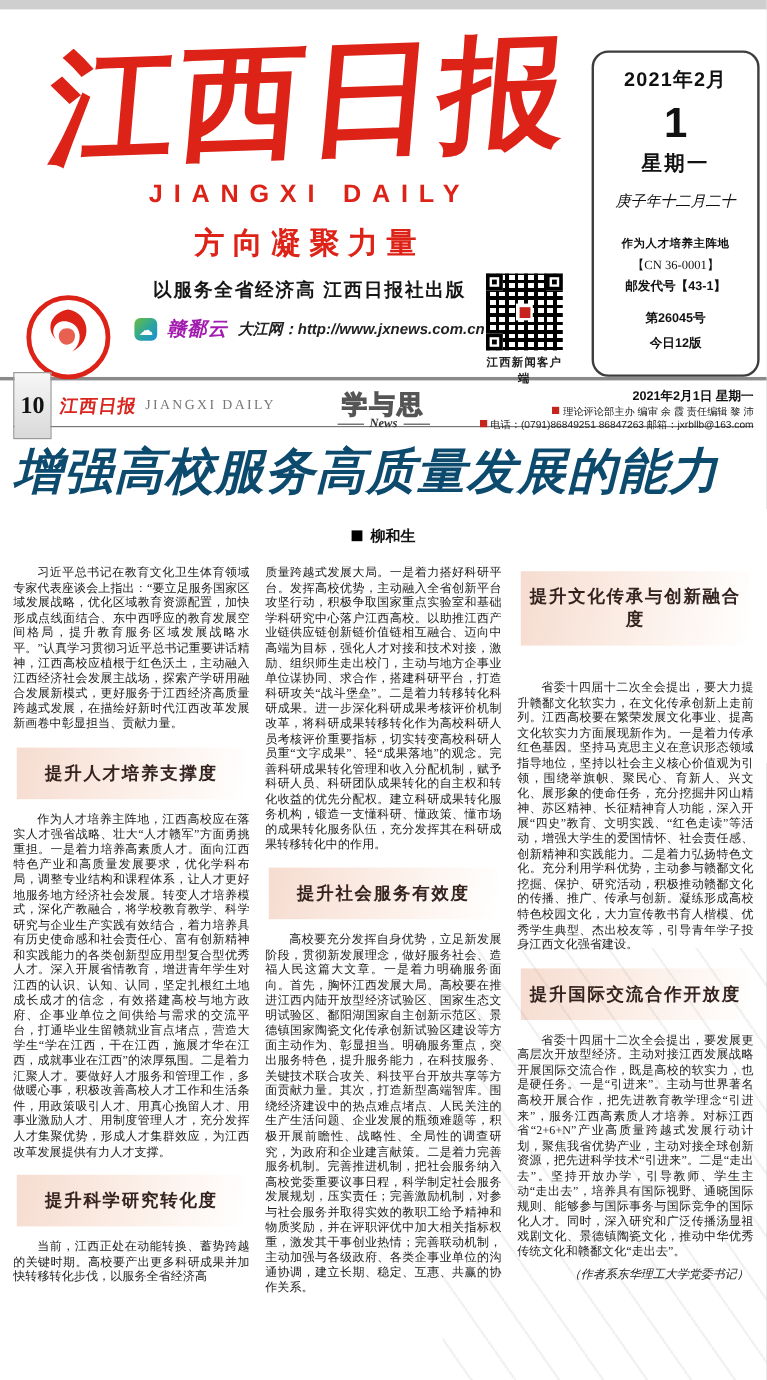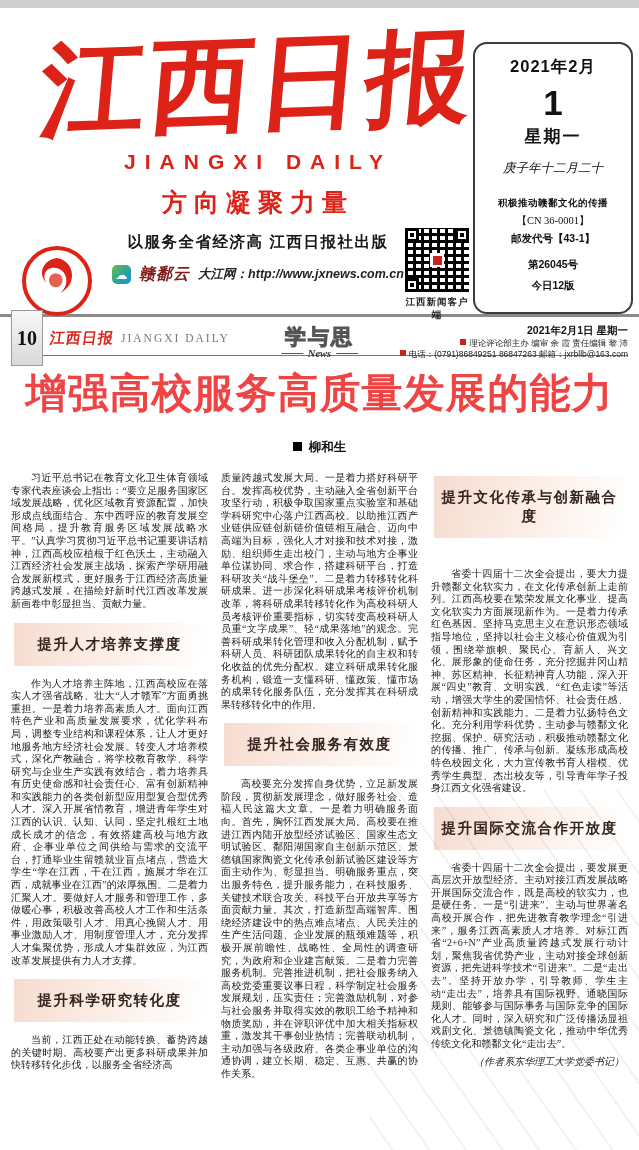--- a/index.html
+++ b/index.html
@@ -12,35 +12,35 @@
   .mast-title{font-family:"DejaVu Serif","Liberation Serif",serif;font-weight:bold;
               font-size:104px;line-height:1.25;color:#dd2318;letter-spacing:4px;
               transform:skewX(-7deg) rotate(-2deg);white-space:nowrap;}
   .mast-title-en{margin-top:2px;font-size:21px;font-weight:bold;color:#dd2318;letter-spacing:9px;}
   .mast-slogan{margin-top:12px;font-size:25px;font-weight:bold;color:#dd2318;letter-spacing:7px;}
   .mast-publisher{margin-top:13px;font-size:15.5px;font-weight:bold;color:#161616;letter-spacing:1.5px;}
   .mast-webrow{margin-top:11px;display:flex;justify-content:center;align-items:center;gap:8px;}
   .cloud-icon{display:inline-flex;align-items:center;justify-content:center;width:19px;height:19px;
               border-radius:5px;background:linear-gradient(135deg,#6cbf3d 0%,#2aa4a0 55%,#1b8fd8 100%);
               color:#fff;font-size:12px;line-height:1;}
-  .cloud-brand{font-size:16px;font-weight:bold;font-style:italic;color:#7f1d1d;letter-spacing:1px;}
+  .cloud-brand{font-size:16px;font-weight:bold;font-style:italic;color:#a21caf;letter-spacing:1px;}
   .website{font-size:12.5px;font-weight:bold;font-style:italic;color:#222;text-decoration:none;}
   .emblem{position:absolute;left:20px;top:236px;width:74px;height:74px;}
   .qr-wrap{position:absolute;left:401px;top:220px;width:72px;text-align:center;}
   .qr{position:relative;width:64px;height:64px;margin:0 auto;background:#fff;
       background-image:repeating-linear-gradient(0deg,#000 0 3px,transparent 3px 7px),
                        repeating-linear-gradient(90deg,#000 0 3px,#fff 3px 8px);}
   .qr-eye{position:absolute;width:14px;height:14px;border:3px solid #000;background:#fff;box-sizing:border-box;}
   .qr-eye::after{content:"";position:absolute;inset:2px;background:#000;}
   .qr-eye.tl{left:0;top:0}.qr-eye.tr{right:0;top:0}.qr-eye.bl{left:0;bottom:0}
   .qr-center{position:absolute;left:25px;top:25px;width:14px;height:14px;background:#fff;
              display:flex;align-items:center;justify-content:center;}
   .qr-center span{width:9px;height:9px;background:#c5251d;display:block;}
   .qr-caption{margin-top:4px;font-size:9.5px;font-weight:bold;color:#222;letter-spacing:1px;}
-  .datebox{position:absolute;right:6px;top:34px;width:160px;height:272px;box-sizing:border-box;
+  .datebox{position:absolute;right:6px;top:34px;width:140px;height:272px;box-sizing:border-box;
            border:2.5px solid #3d3d3d;border-radius:14px;padding:12px 4px 8px;
            display:flex;flex-direction:column;align-items:center;background:#fff;}
   .db-ym{font-size:16.5px;font-weight:bold;letter-spacing:1px;}
   .db-day{font-size:35px;font-weight:bold;margin:5px 0 2px;}
   .db-week{font-size:17px;font-weight:bold;margin-bottom:12px;letter-spacing:2px;}
   .db-lunar{font-family:"Liberation Serif","DejaVu Serif",serif;font-style:italic;font-size:12.5px;margin-bottom:20px;}
   .db-issnlabel{font-size:9.5px;font-weight:bold;letter-spacing:.5px;}
   .db-issn{font-family:"Liberation Serif",serif;font-size:10.5px;margin:4px 0;text-align:center;}
   .db-postal{font-size:10.5px;font-weight:bold;margin-bottom:12px;}
   .db-issue{font-size:10.5px;font-weight:bold;margin-bottom:7px;}
@@ -58,22 +58,22 @@
   .ph-center{position:absolute;left:50%;top:-2px;transform:translateX(-50%);text-align:center;}
   .ph-section{font-size:21px;font-weight:bold;letter-spacing:2px;color:#701a75;
               -webkit-text-fill-color:#fff;-webkit-text-stroke:1px #555;}
   .ph-section-sub{font-family:"Liberation Serif",serif;font-style:italic;font-size:10.5px;font-weight:bold;
                   color:#333;margin-top:-3px;display:flex;align-items:center;justify-content:center;gap:5px;}
   .ph-section-sub::before,.ph-section-sub::after{content:"";width:22px;height:1px;background:#555;}
   .ph-right{position:absolute;right:0;top:-1px;text-align:right;line-height:1.3;}
   .ph-date{font-size:10.5px;font-weight:bold;}
   .ph-meta{font-size:8.5px;color:#222;}
   .redsq{display:inline-block;width:6px;height:6px;background:#c5251d;margin-right:3px;vertical-align:1px;}
-  .headline{margin:10px 0 0;text-align:center;font-size:41px;font-weight:900;letter-spacing:1px;
-            color:#ef4444;white-space:nowrap;}
+  .headline{margin:10px 0 0;font-size:41px;font-weight:900;letter-spacing:1px;
+            color:#0c4a6e;white-space:nowrap;font-style:italic;}
   .byline{margin:18px 0 16px;text-align:center;font-size:12.5px;font-weight:bold;color:#111;}
   .blacksq{display:inline-block;width:9px;height:9px;background:#000;margin-right:7px;vertical-align:0;}
   .columns{display:flex;gap:13px;height:678px;overflow:hidden;}
   .col{flex:1 1 0;min-width:0;}
   .bodytext{margin:0;font-family:"Liberation Serif","DejaVu Serif",serif;font-size:10px;line-height:12.6px;
             text-align:justify;text-indent:2em;color:#1b1b1b;letter-spacing:.1px;}
   .bodytext.no-indent{text-indent:0;}
   .sec{margin:12px 3px;padding:12px 0;text-align:center;font-size:14.5px;font-weight:bold;color:#34231e;
        letter-spacing:1.5px;background:linear-gradient(100deg,#f6dcd0 0%,#fcf0e9 55%,#ffffff 100%);}
   .sec.first{margin-top:4px;margin-bottom:30px;}
@@ -119,21 +119,21 @@
           </span>
       </div>
       <div class="qr-caption">江西新闻客户端</div>
     </div>
 
     <div class="datebox">
       <div class="db-ym">2021年2月</div>
       <div class="db-day">1</div>
       <div class="db-week">星期一</div>
       <div class="db-lunar">庚子年十二月二十</div>
-      <div class="db-issnlabel">积极推动赣鄱文化的传播</div>
+      <div class="db-issnlabel">作为人才培养主阵地</div>
       <div class="db-issn">【CN 36-0001】</div>
       <div class="db-postal">邮发代号【43-1】</div>
       <div class="db-issue">第26045号</div>
       <div class="db-pages">今日12版</div>
     </div>
   </header>
 
   <div class="mast-rule"></div>
 
   <main class="page">

